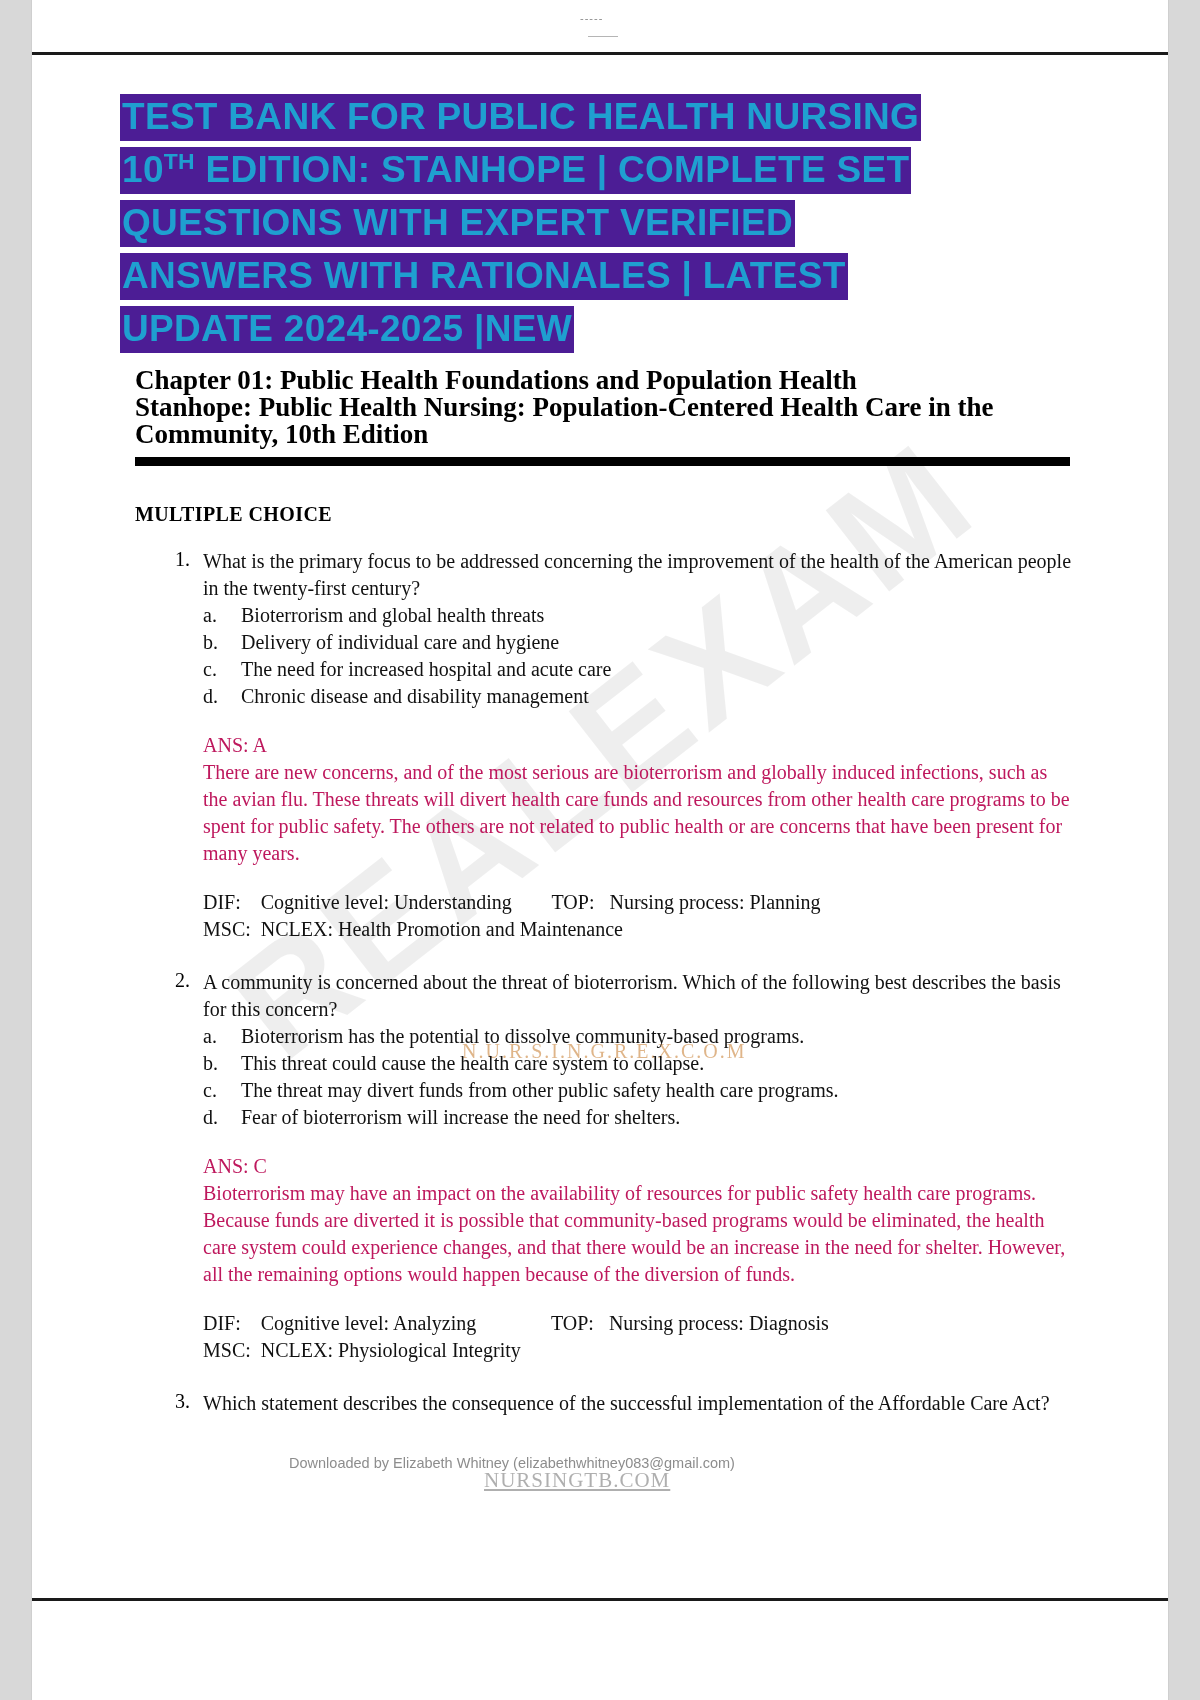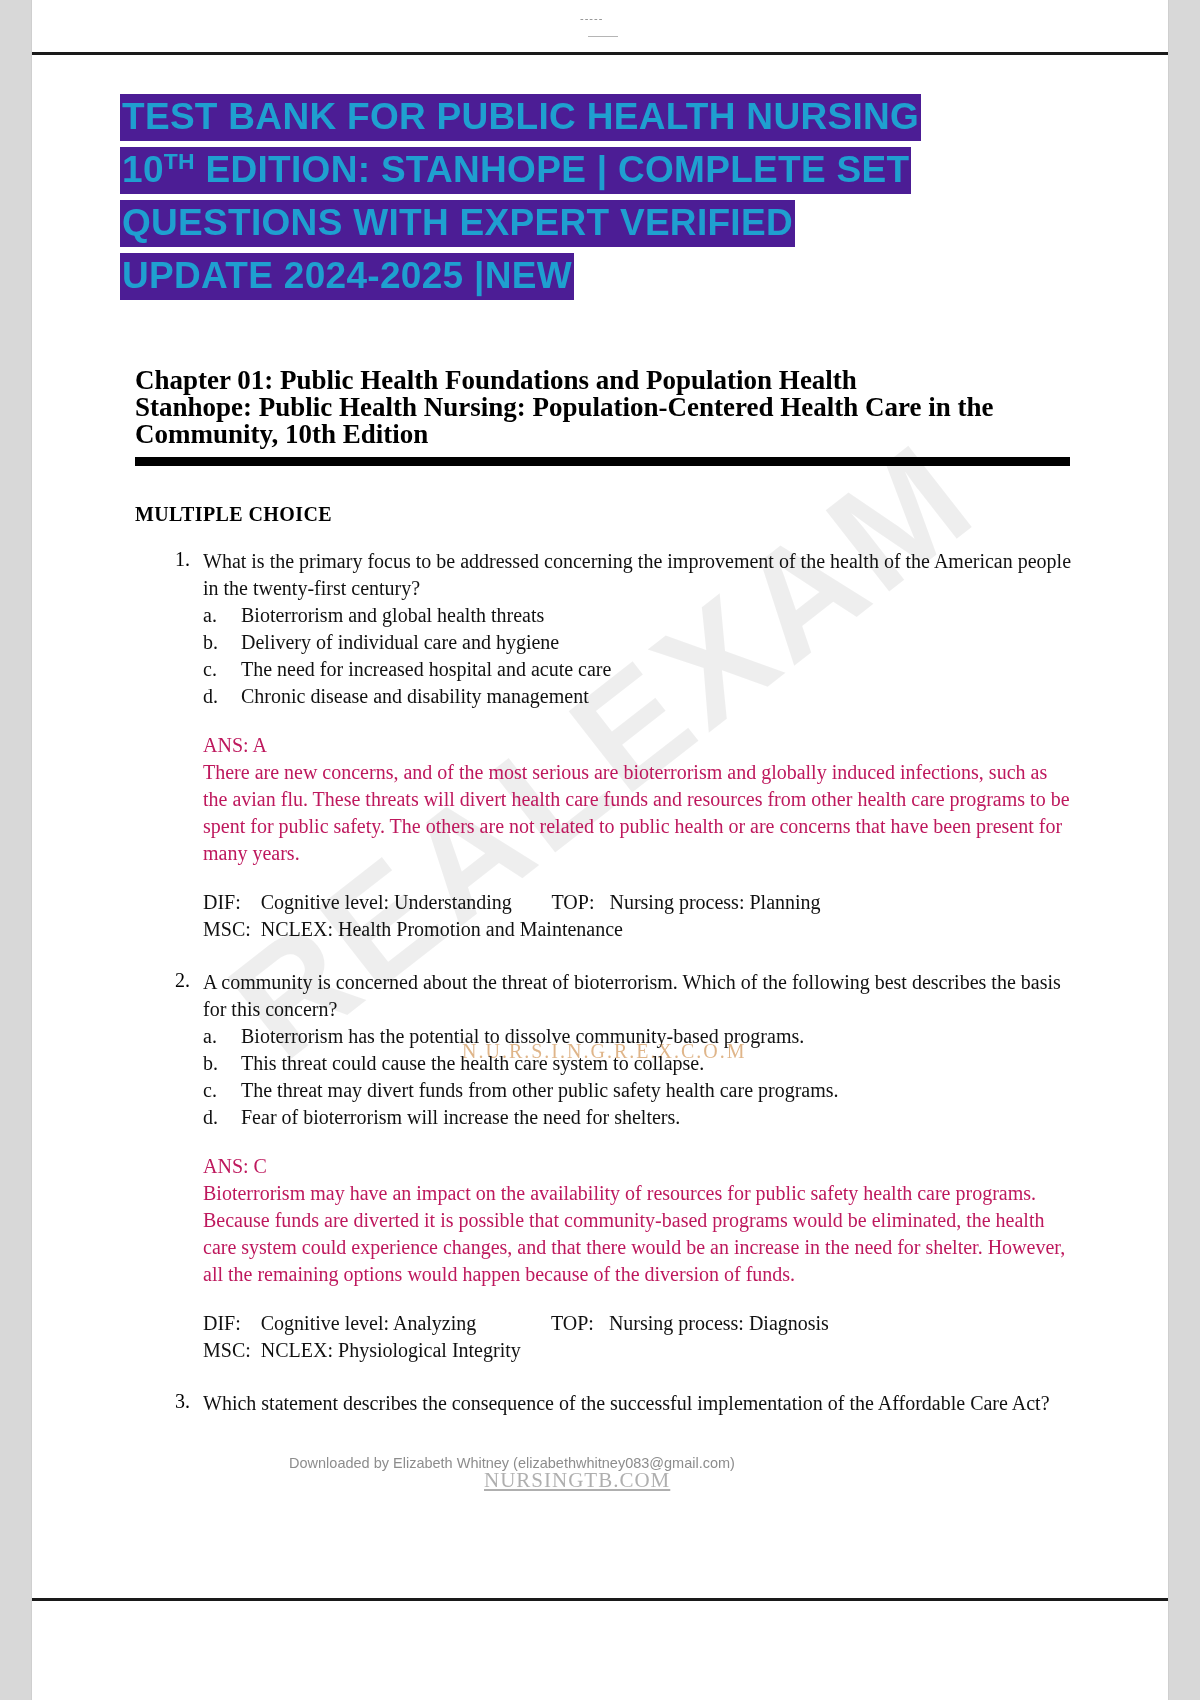--- a/index.html
+++ b/index.html
@@ -243,20 +243,21 @@
   <div class="bottom-rule"></div>
 
   <div class="wm-realexam">REALEXAM</div>
   <div class="wm-nursing">N.U.R.S.I.N.G.R.E.X.C.O.M</div>
   <div class="wm-footer-site">NURSINGTB.COM</div>
 
   <div class="title-block">
     <span class="title-line"><span class="hl">TEST BANK FOR PUBLIC HEALTH NURSING</span></span>
     <span class="title-line"><span class="hl">10<sup class="th">TH</sup> EDITION: STANHOPE | COMPLETE SET</span></span>
     <span class="title-line"><span class="hl">QUESTIONS WITH EXPERT VERIFIED</span></span>
+    <span class="title-line"><span class="hl">ANSWERS WITH RATIONALES | LATEST</span></span>
     <span class="title-line"><span class="hl">UPDATE 2024-2025 |NEW</span></span>
   </div>
 
   <div class="chapter-block">
     <div>Chapter 01: Public Health Foundations and Population Health</div>
     <div>Stanhope: Public Health Nursing: Population-Centered Health Care in the</div>
     <div>Community, 10th Edition</div>
   </div>
 
   <div class="thick-rule"></div>

